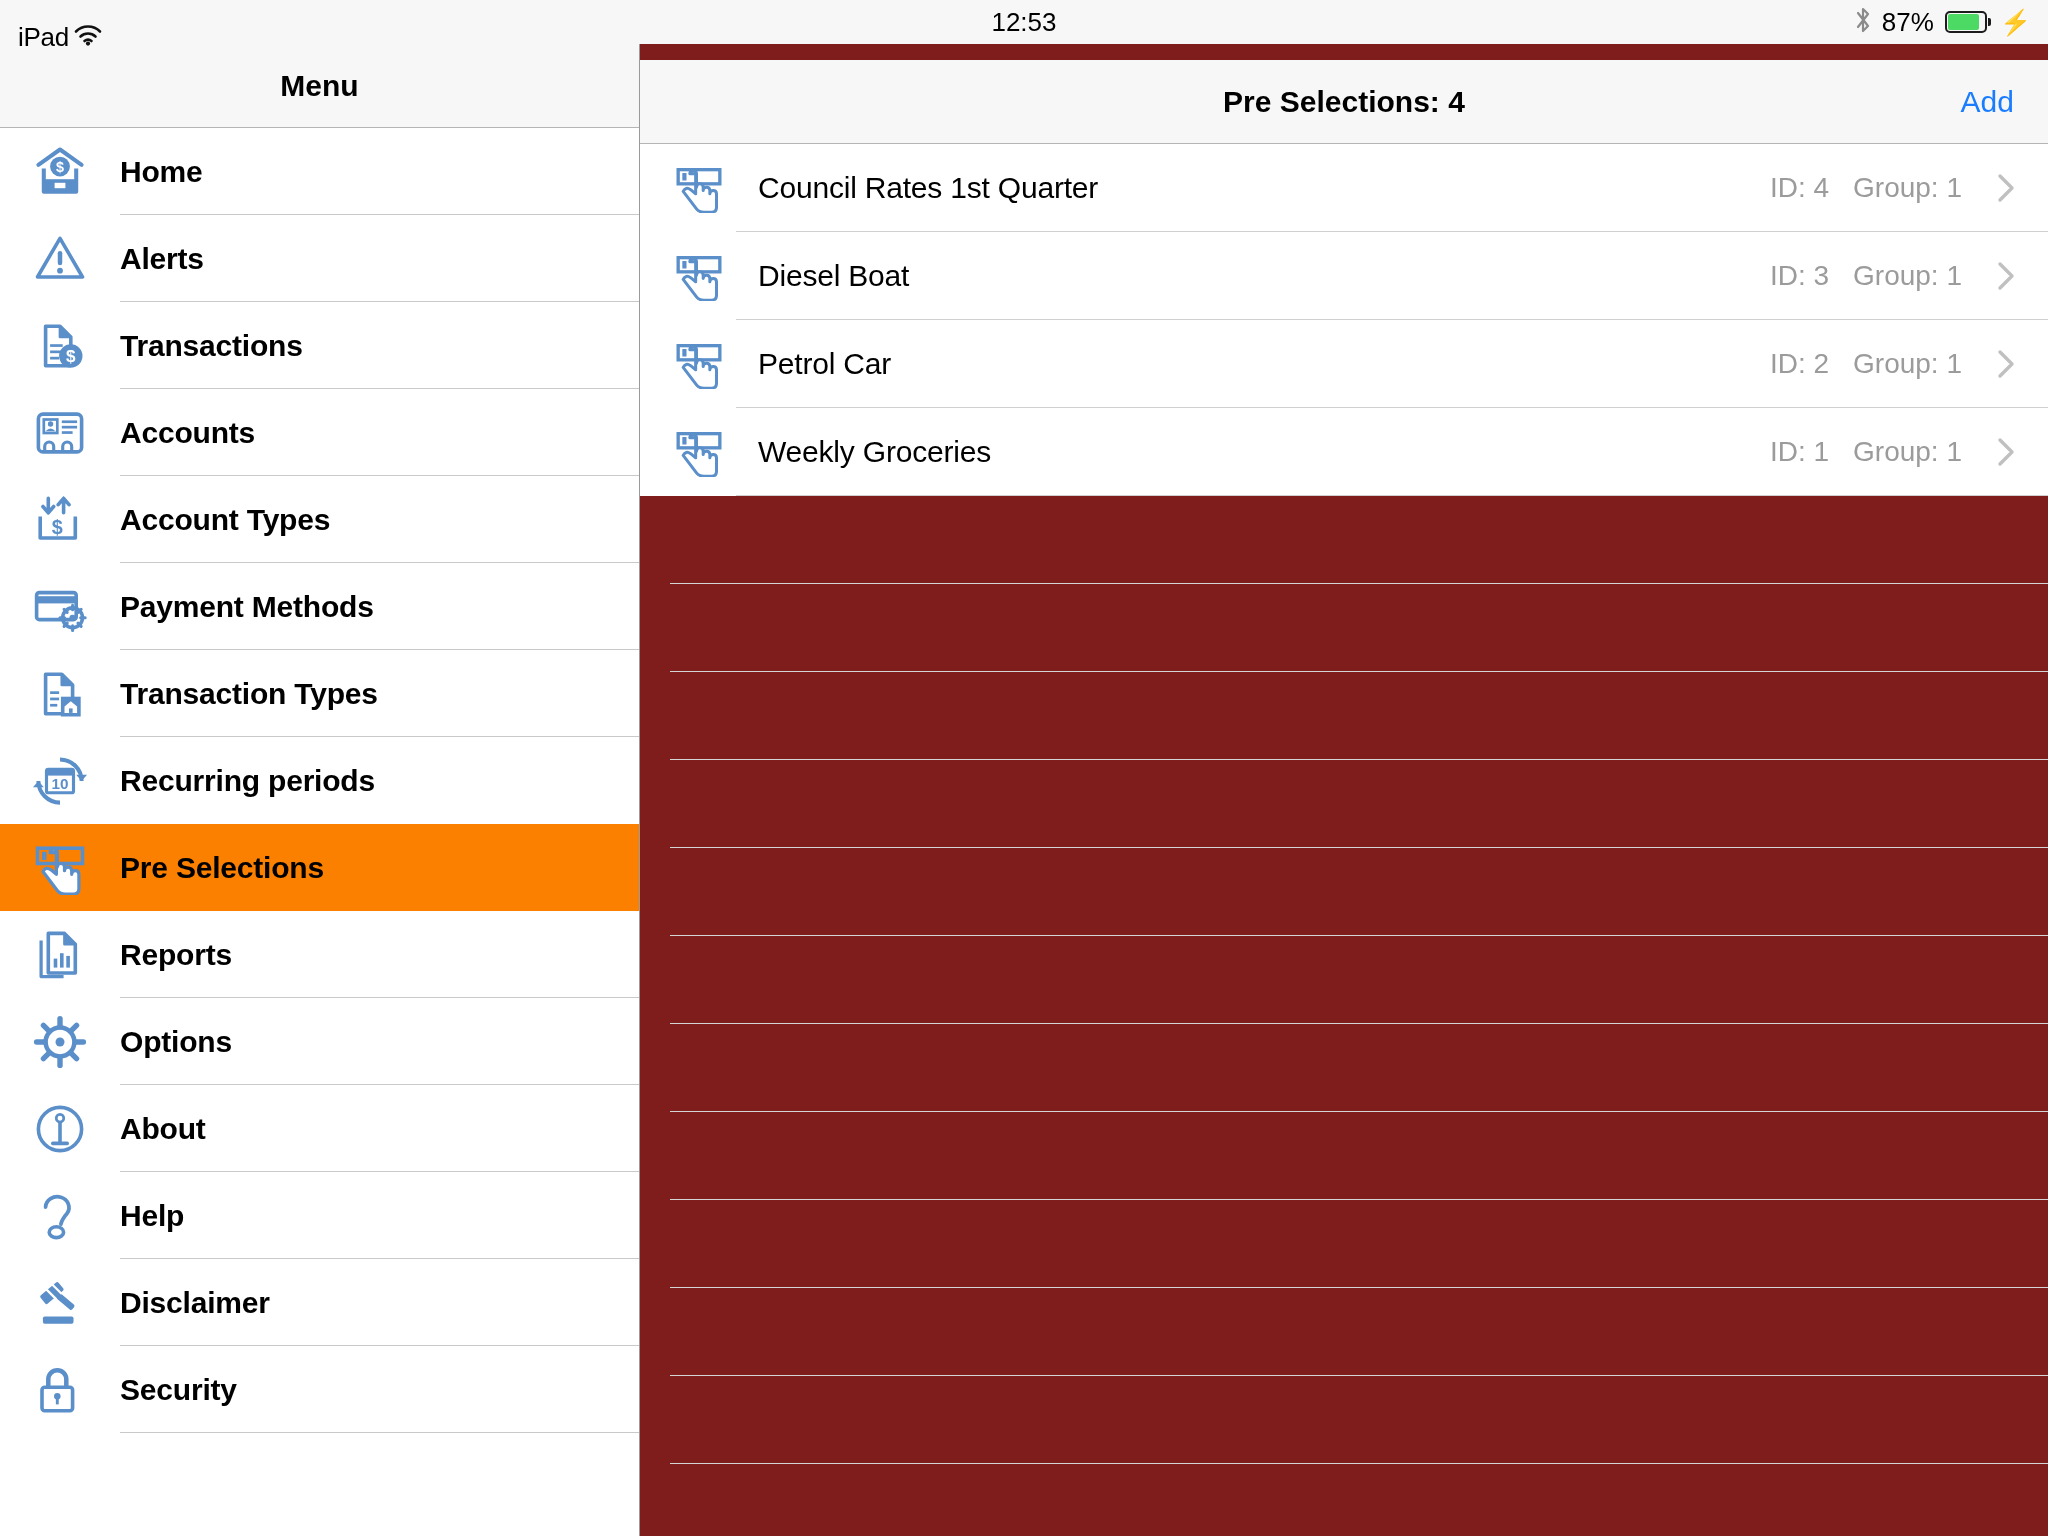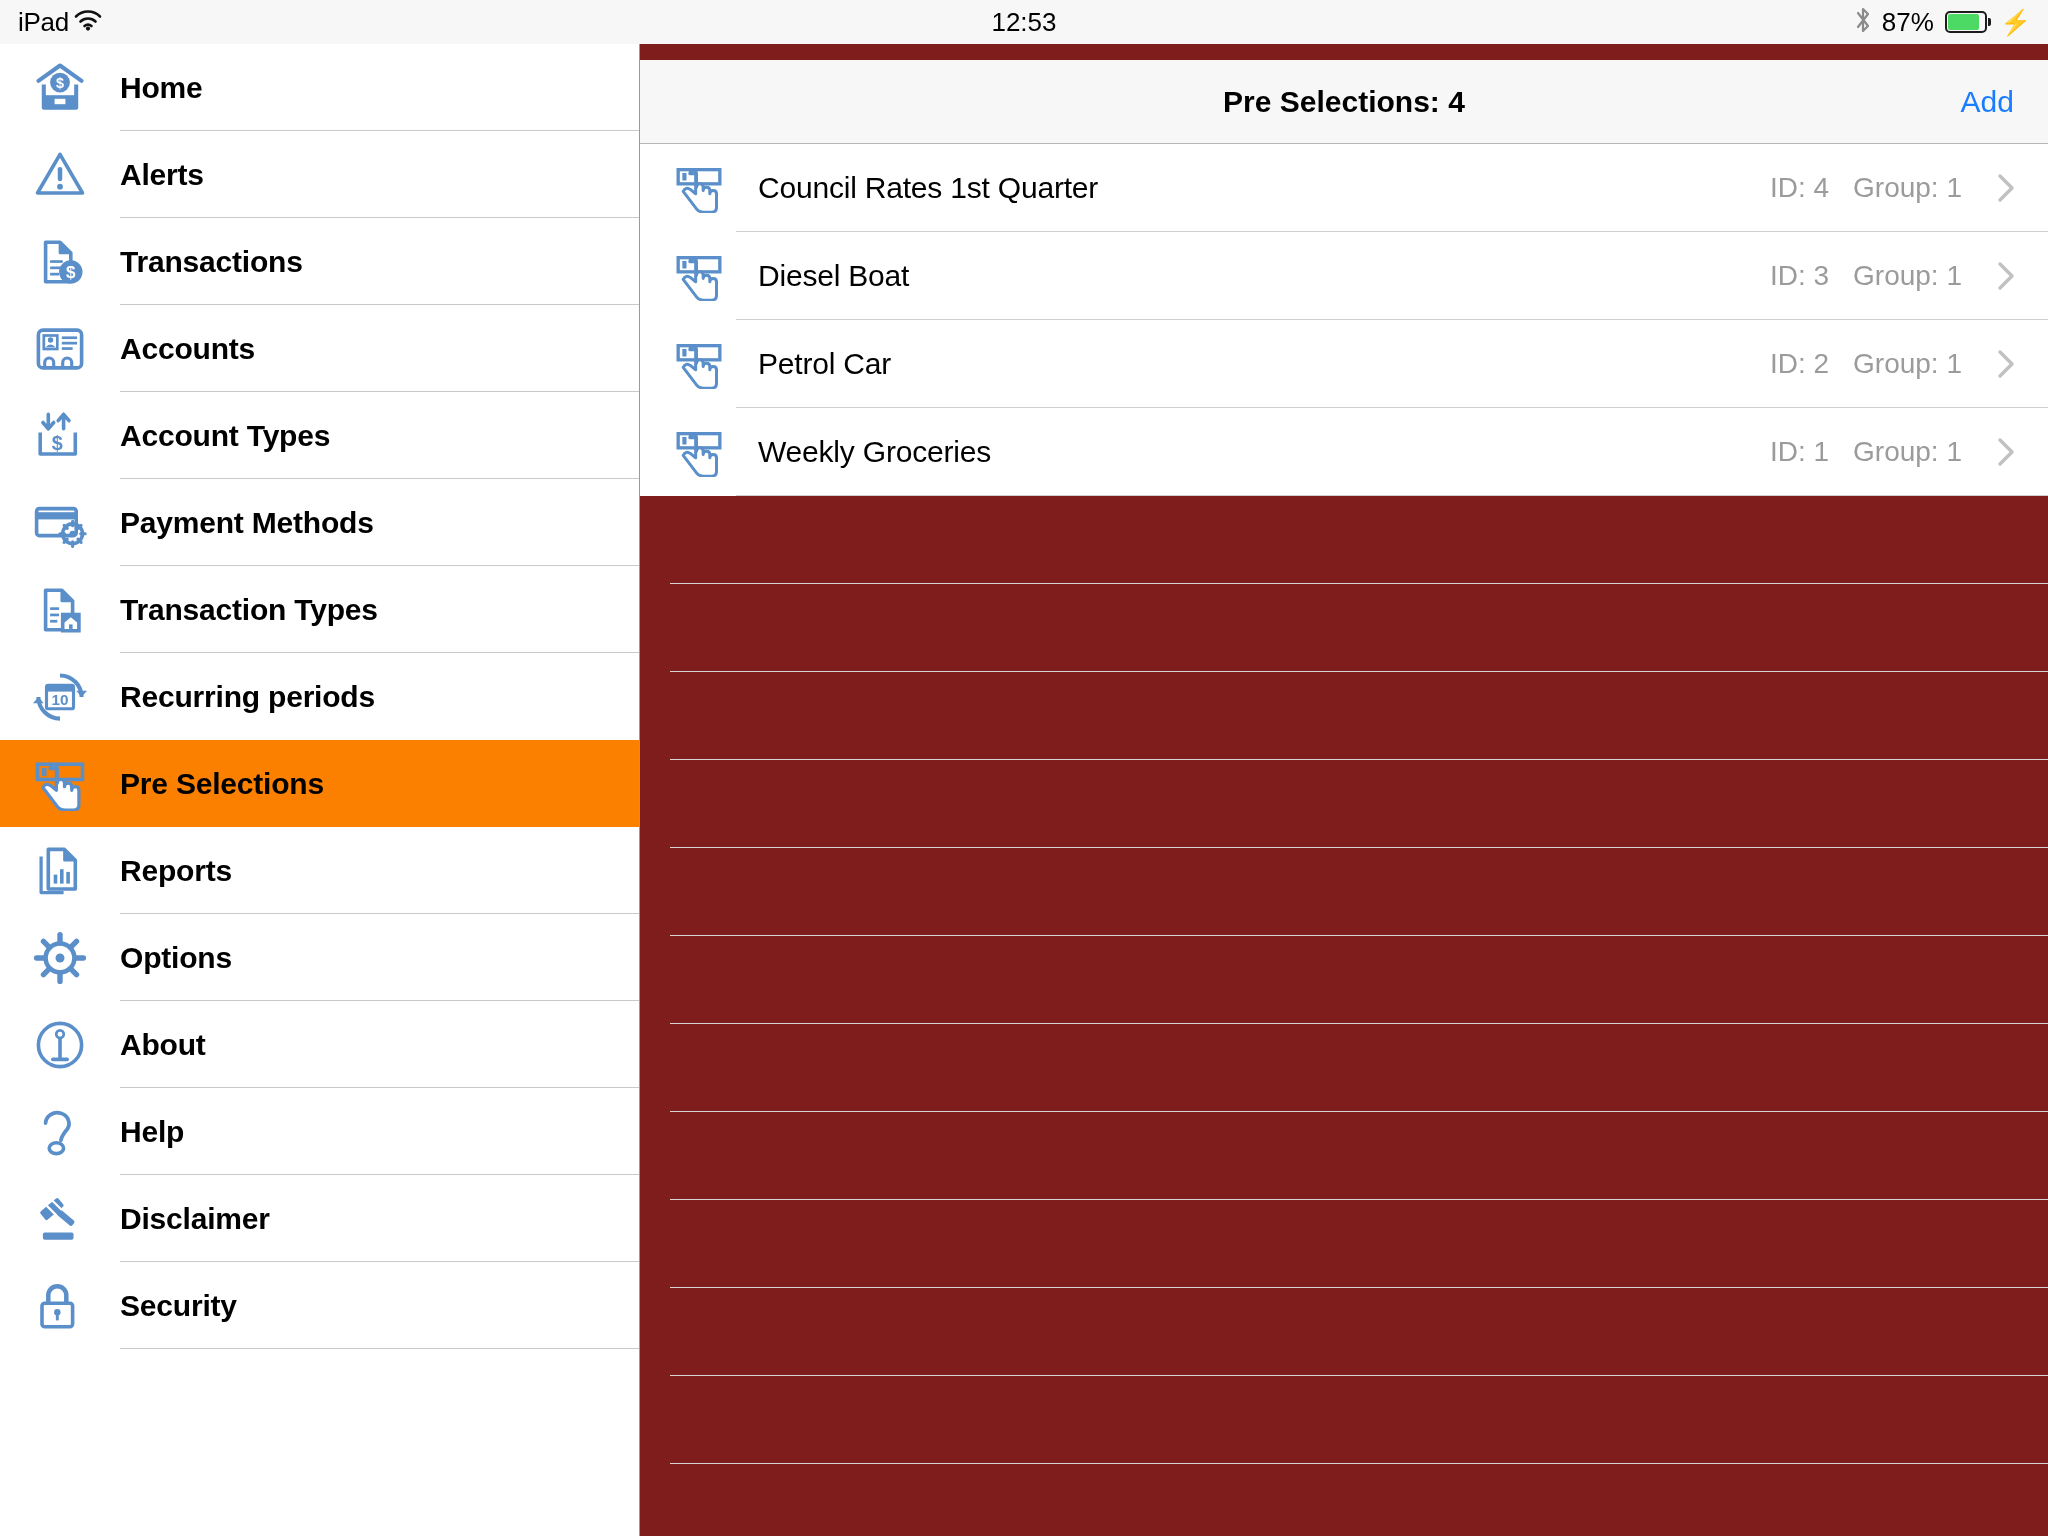--- a/index.html
+++ b/index.html
@@ -9,21 +9,21 @@
     background:#ffffff;
     overflow:hidden;
   }
   #app { position:relative; width:2048px; height:1536px; display:flex; }
 
   
   .statusbar{
     position:absolute; top:0; left:0; width:2048px; height:44px;
     background:#f7f7f7; z-index:30;
   }
-  .sb-left{ position:absolute; left:18px; top:0; height:44px; display:flex; align-items:center; gap:4px; }
+  .sb-left{ position:absolute; left:18px; top:15px; height:44px; display:flex; align-items:center; gap:4px; }
   .sb-device{ font-size:26px; color:#000; letter-spacing:-0.3px; }
   .sb-center{ position:absolute; left:0; width:2048px; top:0; height:44px;
               display:flex; align-items:center; justify-content:center; }
   .sb-time{ font-size:26px; color:#000; font-weight:400; letter-spacing:0px; }
   .sb-right{ position:absolute; right:16px; top:0; height:44px; display:flex; align-items:center; gap:11px;text-align:center; }
   .sb-batt-text{ font-size:26px; color:#000; }
   .batt{ position:relative; width:46px; height:22px; }
   .batt-body{ position:absolute; left:0; top:0; width:42px; height:22px;
               border:2px solid #1c1c1c; border-radius:5px; }
   .batt-fill{ position:absolute; left:3px; top:3px; width:33px; height:16px;
@@ -83,20 +83,23 @@
   .list-row .sep{ position:absolute; left:96px; right:0; bottom:0; height:1px; background:#cfcfcf; }
   .empty-row{ height:88px; position:relative; }
   .empty-row .sep{ position:absolute; left:30px; right:0; bottom:0; height:1px; background:#d4d4d4; }
 </style>
 </head>
 <body>
 
 <div id="app">
 
   <div class="sidebar">
+    <div class="navbar">
+      <span class="nav-title">Menu</span>
+    </div>
     <div class="menu-list" id="menu-list">
         <div class="menu-row">
           <div class="menu-icon">
             <svg width="54" height="54" viewBox="0 0 60 60">
               <use href="#ic-house-dollar-icon"></use>
             </svg>
           </div>
           <div class="menu-label">Home</div>
           <div class="sep"></div>
         </div>

